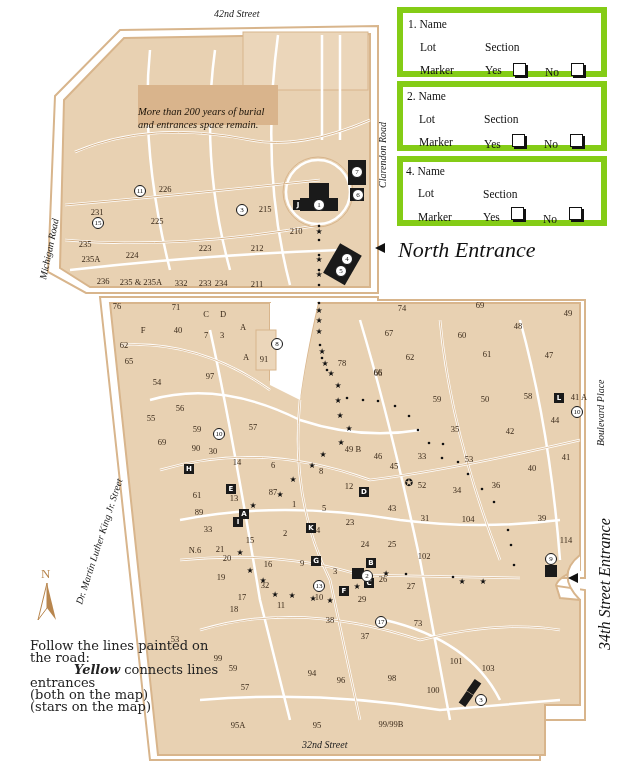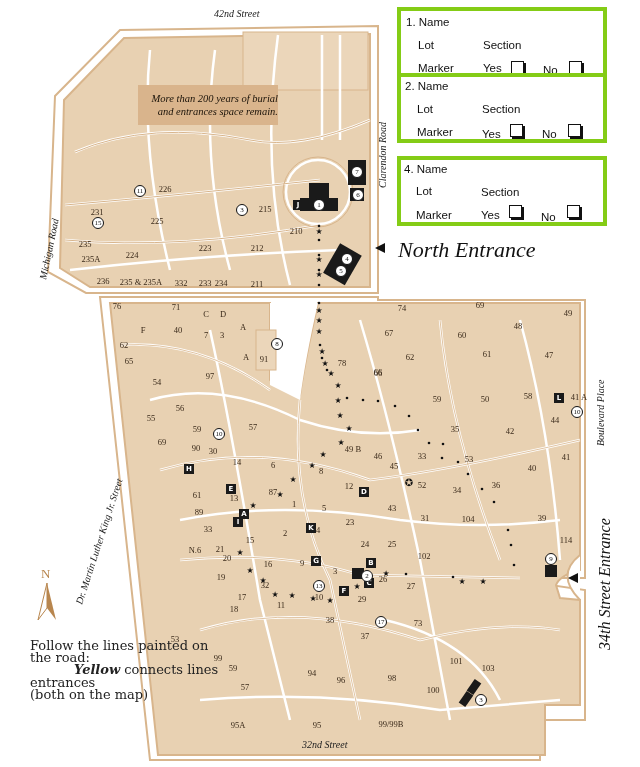--- a/index.html
+++ b/index.html
@@ -4,24 +4,24 @@
 <style>
   html,body{margin:0;padding:0;background:#ffffff;}
   body{width:640px;height:767px;position:relative;overflow:hidden;font-family:"DejaVu Serif","Liberation Serif",serif;}
   #map{position:absolute;left:0;top:0;width:640px;height:767px;}
   .lotnum{font-family:"Liberation Serif",serif;font-size:8.5px;fill:#3a2a1a;text-anchor:middle;dominant-baseline:middle;}
   .street{font-family:"Liberation Serif",serif;font-style:italic;font-size:10px;fill:#222;}
   .entrance{font-family:"Liberation Serif",serif;font-style:italic;font-size:22px;fill:#111;}
   .entrance-v{font-family:"Liberation Serif",serif;font-style:italic;font-size:16px;fill:#111;}
   .badge-txt{font-family:"DejaVu Sans",sans-serif;font-size:7px;font-weight:bold;fill:#fff;text-anchor:middle;dominant-baseline:central;}
   .circ-txt{font-family:"Liberation Serif",serif;font-size:7px;fill:#111;text-anchor:middle;dominant-baseline:central;}
-  .form-box{position:absolute;left:397px;border:4px solid #84cc16;background:#fff;box-sizing:border-box;width:210px;height:70px;font-family:Liberation Sans, sans-serif;font-size:11.5px;color:#111;}
+  .form-box{position:absolute;left:397px;border:6px solid #84cc16;background:#fff;box-sizing:border-box;width:210px;height:70px;font-family:Liberation Serif, serif;font-size:11.5px;color:#111;}
   .form-box .lbl{position:absolute;}
   .form-box .chk{position:absolute;width:11px;height:11px;border:1.5px solid #111;background:#fff;box-shadow:2px 2px 0 #111;}
-  .info{position:absolute;left:138px;top:85px;width:140px;height:40px;background:#d9b48c;font-family:"Liberation Serif",serif;font-style:italic;font-size:10.5px;line-height:13px;text-align:right;color:#1a1208;padding-top:7px;box-sizing:border-box;}
+  .info{position:absolute;left:138px;top:85px;width:140px;height:40px;background:#d9b48c;font-family:"Liberation Serif",serif;font-style:italic;font-size:10.5px;line-height:13px;text-align:left;color:#1a1208;padding-top:20px;box-sizing:border-box;}
   .legend{position:absolute;left:30px;top:640px;width:200px;font-family:"DejaVu Serif",serif;font-size:13px;line-height:12.2px;color:#222;}
   .legend b{font-style:italic;margin-left:44px;}
 </style>
 </head>
 <body>
 
 <svg id="map" viewBox="0 0 640 767" xmlns="http://www.w3.org/2000/svg">
 
   <g>
     <path d="M48 272 L55 96 L120 30 L378 26 L378 293 L86 293 Z" fill="#fff" stroke="#d8b58c" stroke-width="2"></path>
@@ -428,21 +428,21 @@
 <div class="form-box" style="top:7px;">
   <span class="lbl" style="left:5px;top:5px;">1. Name</span>
   <span class="lbl" style="left:17px;top:28px;">Lot</span>
   <span class="lbl" style="left:82px;top:28px;">Section</span>
   <span class="lbl" style="left:17px;top:51px;">Marker</span>
   <span class="lbl" style="left:82px;top:51px;">Yes</span>
   <span class="chk" style="left:110px;top:50px;"></span>
   <span class="lbl" style="left:142px;top:53px;">No</span>
   <span class="chk" style="left:168px;top:50px;"></span>
 </div>
-<div class="form-box" style="top:73px;">
+<div class="form-box" style="top:81px;">
   <span class="lbl" style="left:4px;top:3px;">2. Name</span>
   <span class="lbl" style="left:16px;top:26px;">Lot</span>
   <span class="lbl" style="left:81px;top:26px;">Section</span>
   <span class="lbl" style="left:16px;top:49px;">Marker</span>
   <span class="lbl" style="left:81px;top:51px;">Yes</span>
   <span class="chk" style="left:109px;top:47px;"></span>
   <span class="lbl" style="left:141px;top:51px;">No</span>
   <span class="chk" style="left:167px;top:47px;"></span>
 </div>
 <div class="form-box" style="top:156px;">
@@ -453,13 +453,14 @@
   <span class="lbl" style="left:80px;top:49px;">Yes</span>
   <span class="chk" style="left:108px;top:45px;"></span>
   <span class="lbl" style="left:140px;top:51px;">No</span>
   <span class="chk" style="left:166px;top:45px;"></span>
 </div>
 
 <div class="legend">
   <div>Follow the lines painted on the road:</div>
   <div><b>Yellow</b><span> connects lines entrances</span></div>
   <div>(both on the map)</div>
+  <div>(stars on the map)</div>
 </div>
 
 </body></html>

